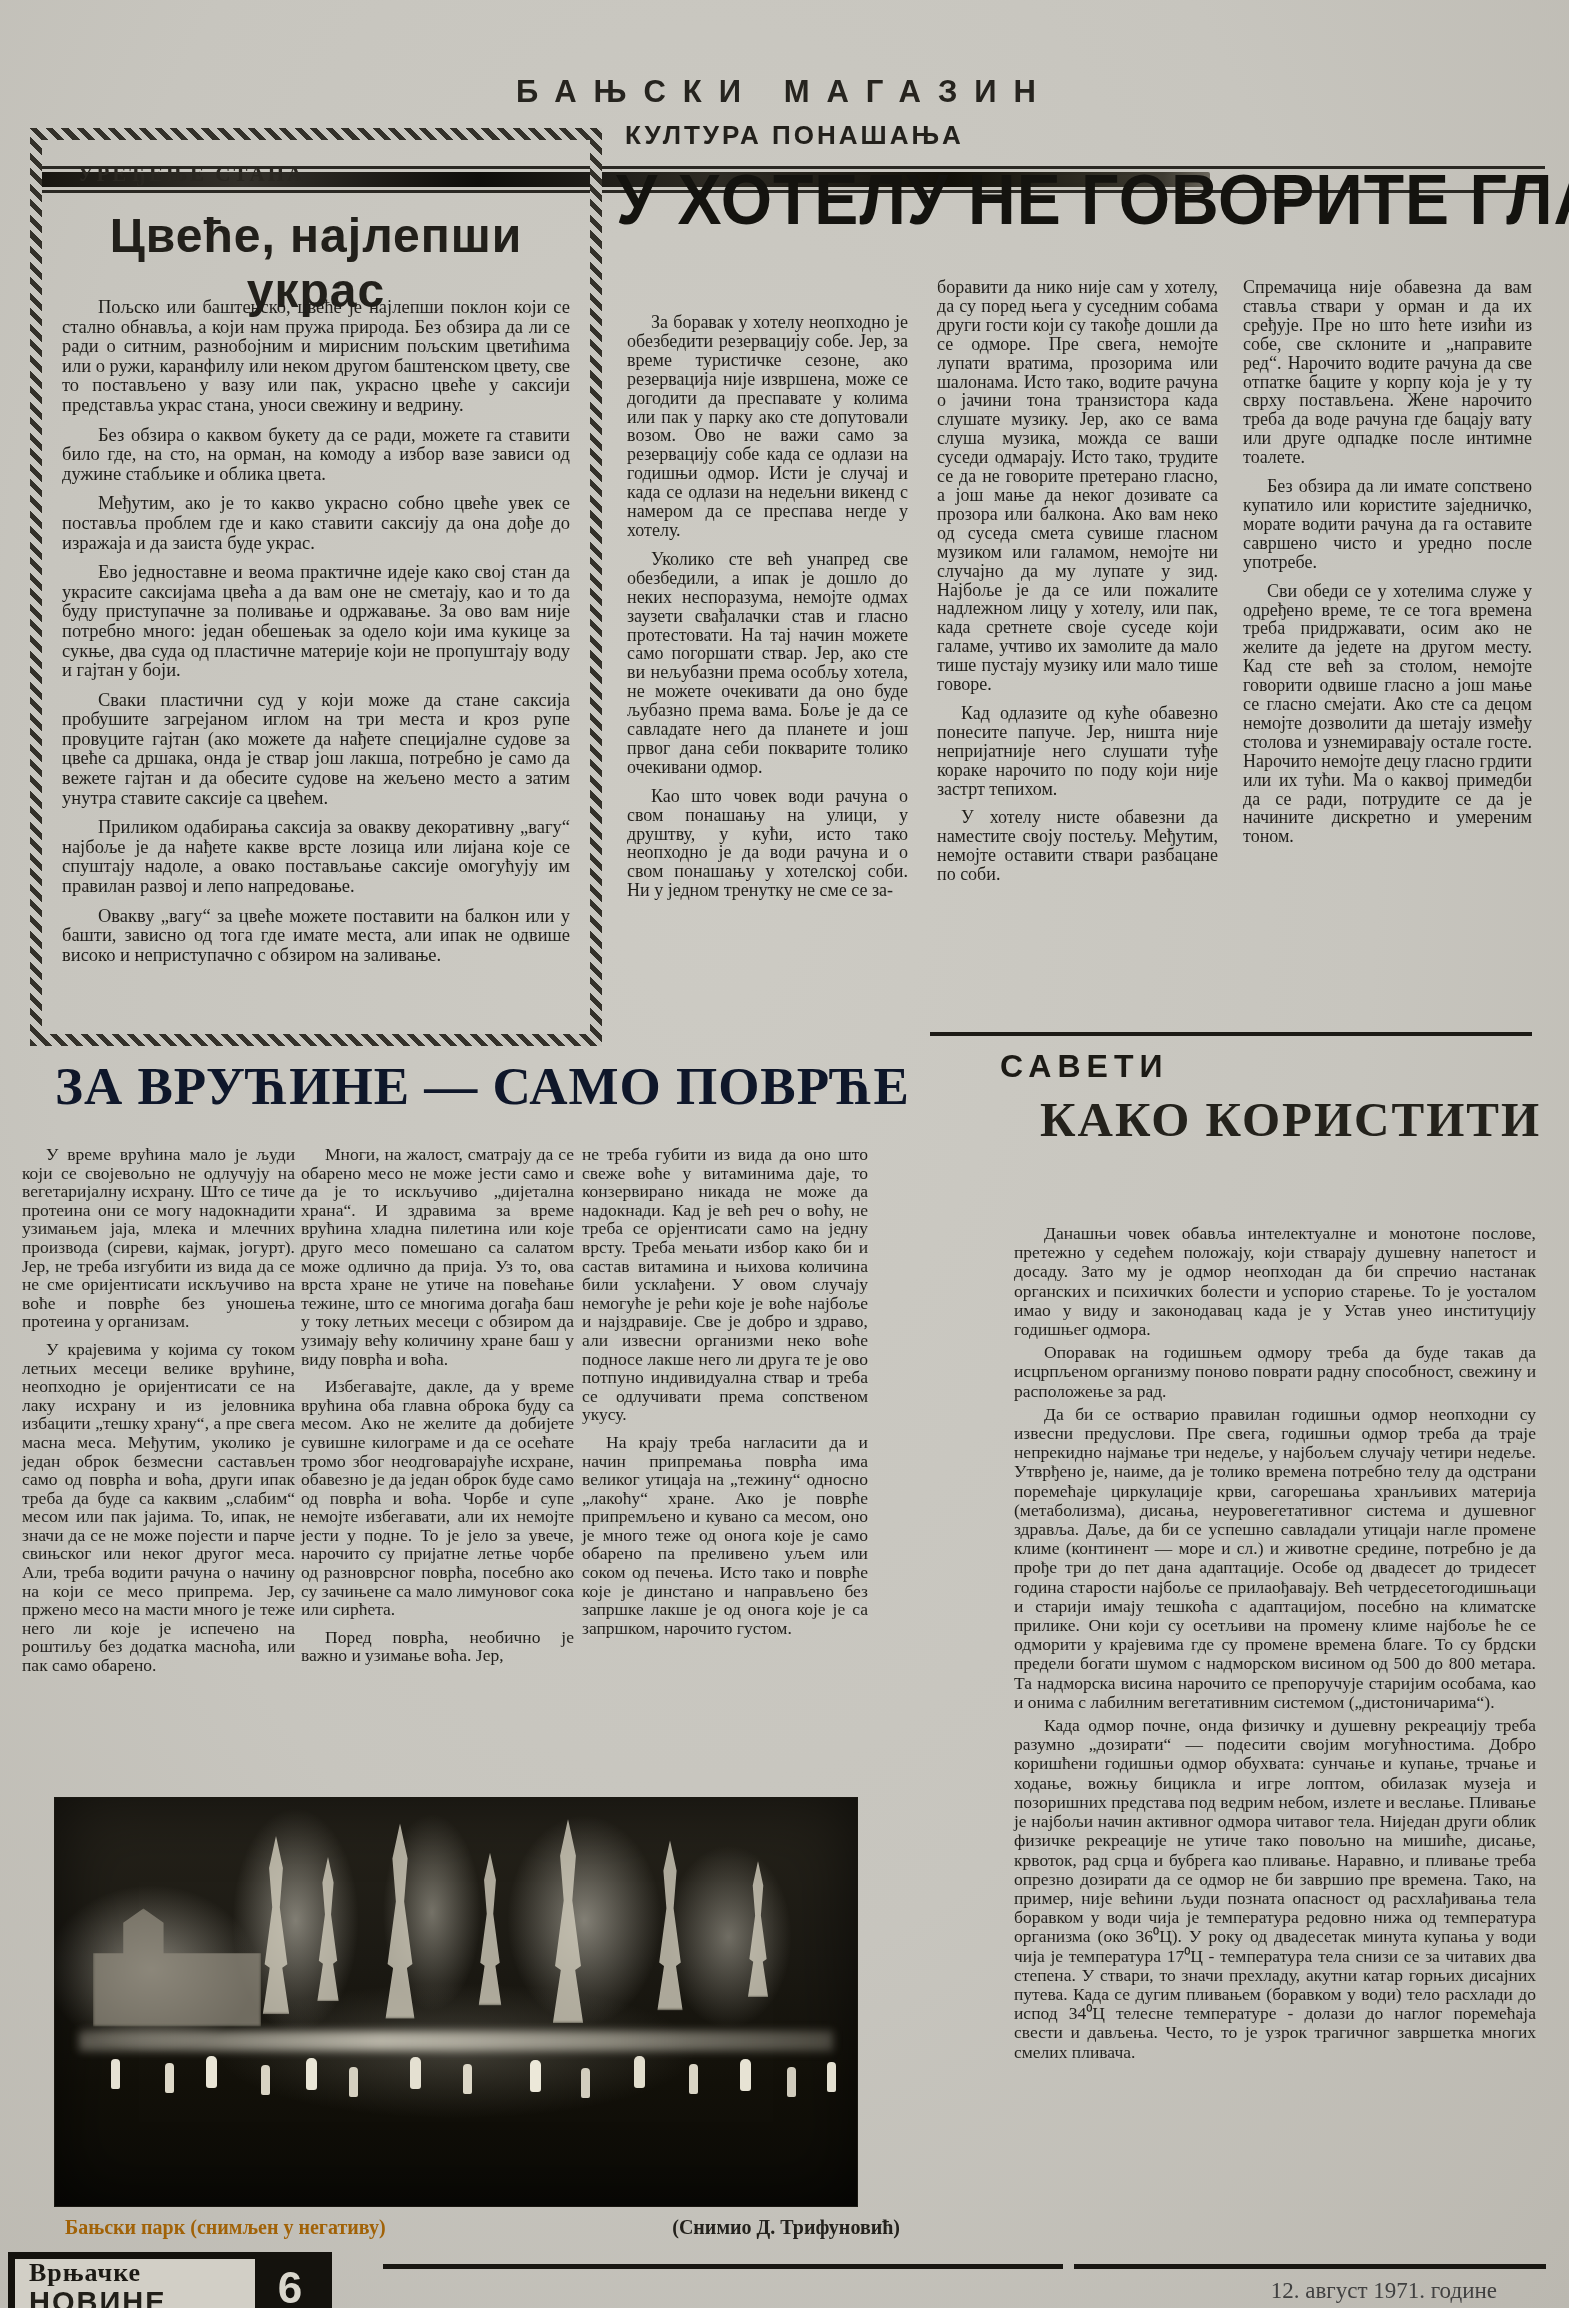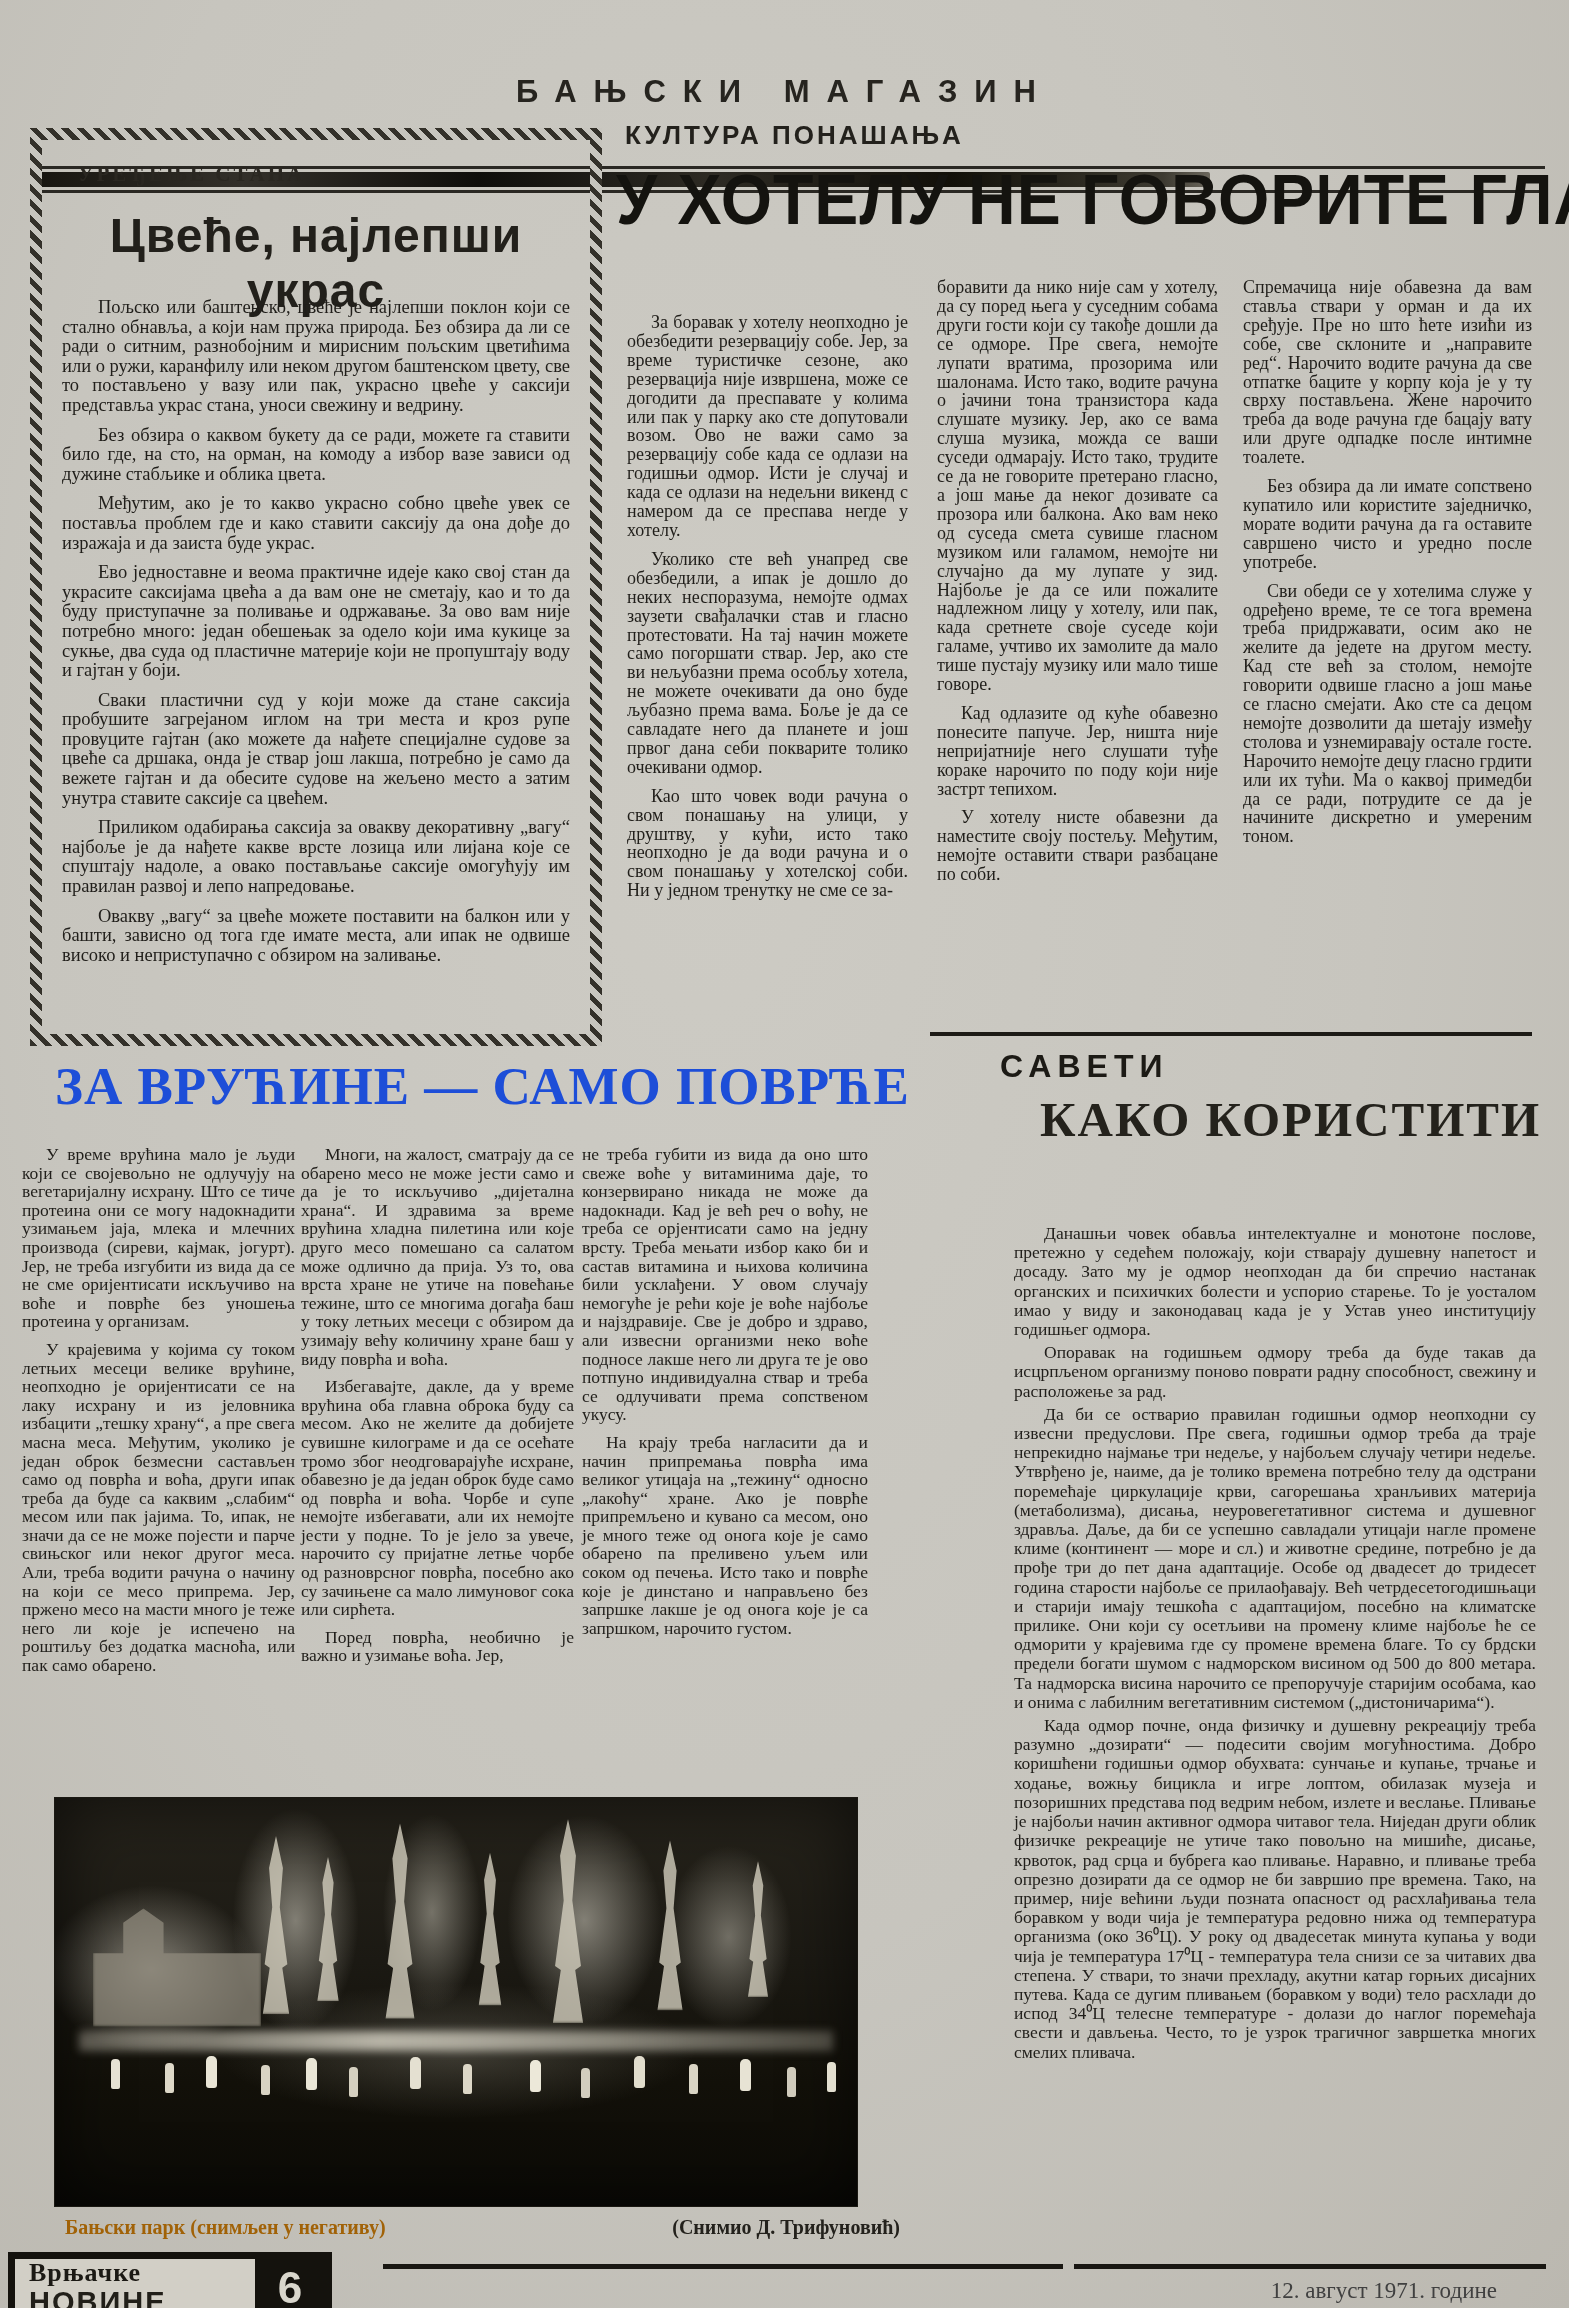--- a/index.html
+++ b/index.html
@@ -63,21 +63,21 @@
   .newscol p.noind{text-indent:0;}
   .hotel-c1{left:627px;top:278px;width:281px;margin-top:35px;}
   .hotel-c2{left:937px;top:278px;width:281px;}
   .hotel-c3{left:1243px;top:278px;width:289px;}
 
   .mid-divider{left:930px;top:1032px;width:602px;height:4px;background:#1d1b16;}
 
   
   .veg-title{
     left:55px;top:1056px;width:820px;
-    font-size:53px;font-weight:bold;letter-spacing:1px;color:#1d4ed8;white-space:nowrap;
+    font-size:53px;font-weight:bold;letter-spacing:1px;color:#0f172a;white-space:nowrap;
   }
   .veg-c1{left:22px;top:1145px;width:273px;}
   .veg-c2{left:301px;top:1145px;width:273px;}
   .veg-c3{left:582px;top:1145px;width:286px;}
   .vegcol p{margin:0 0 9px 0;font-size:17.5px;line-height:18.6px;text-align:justify;text-indent:24px;}
   .vegcol p.noind{text-indent:0;}
 
   
   .sav-kicker{
     left:1000px;top:1048px;

